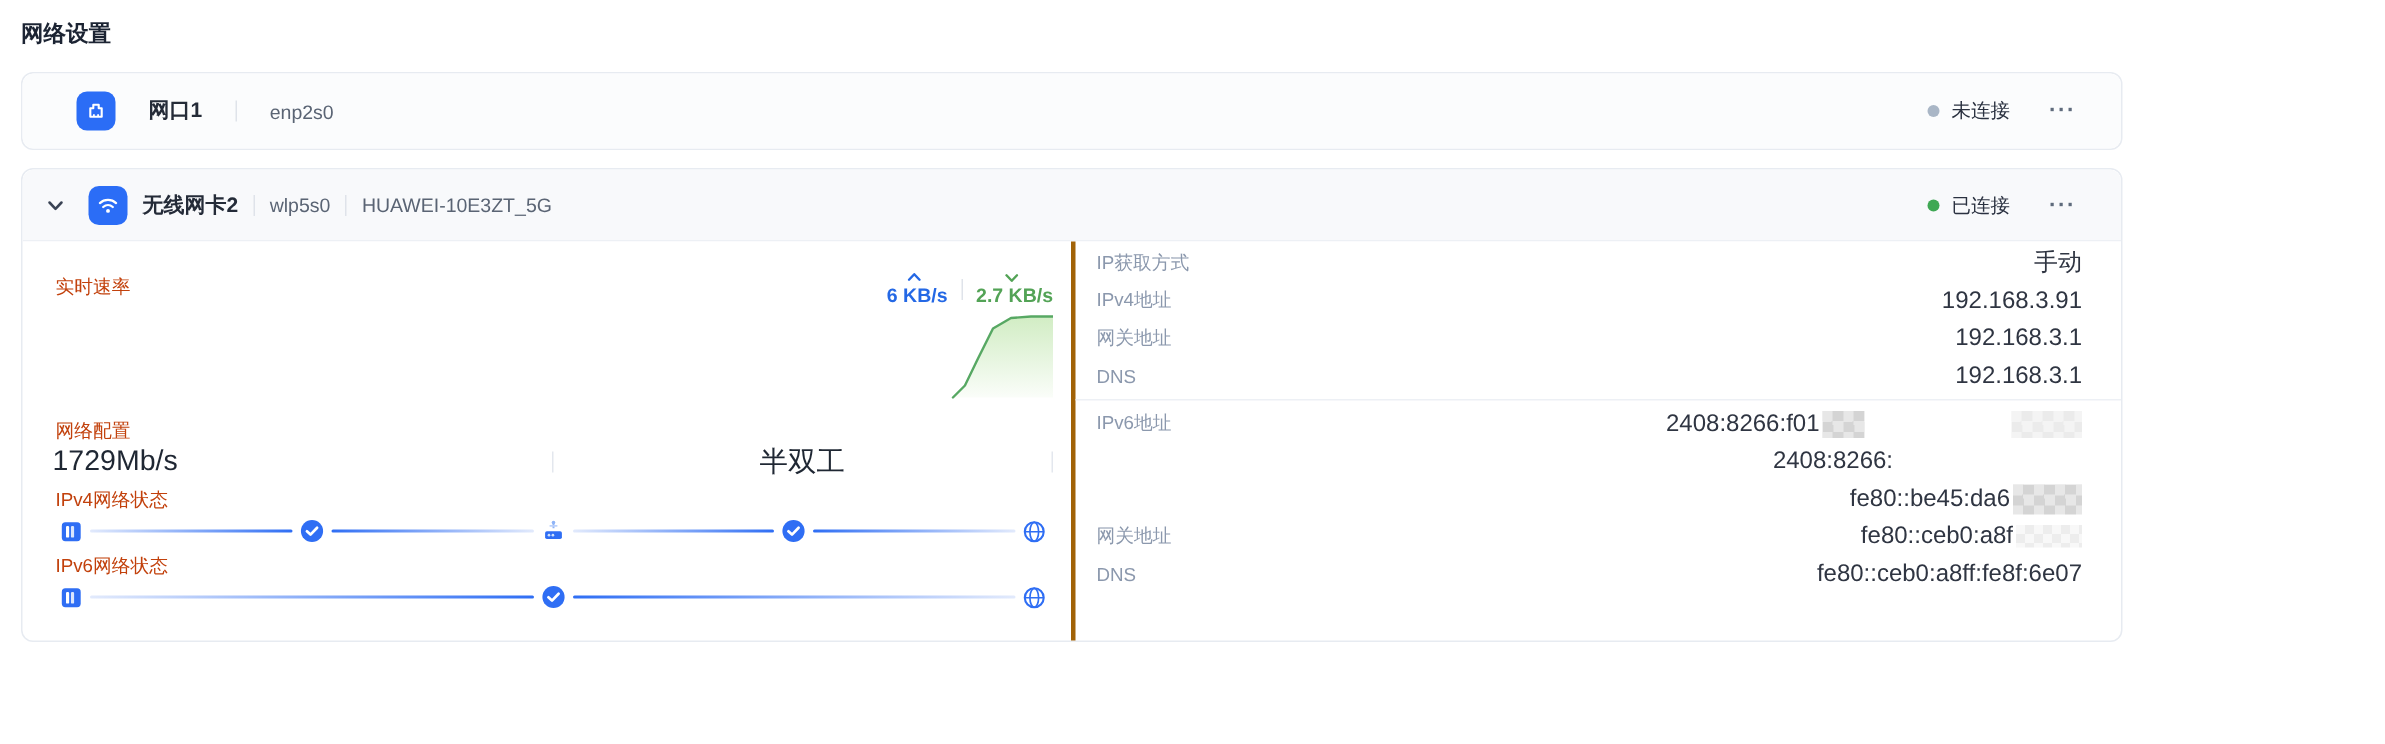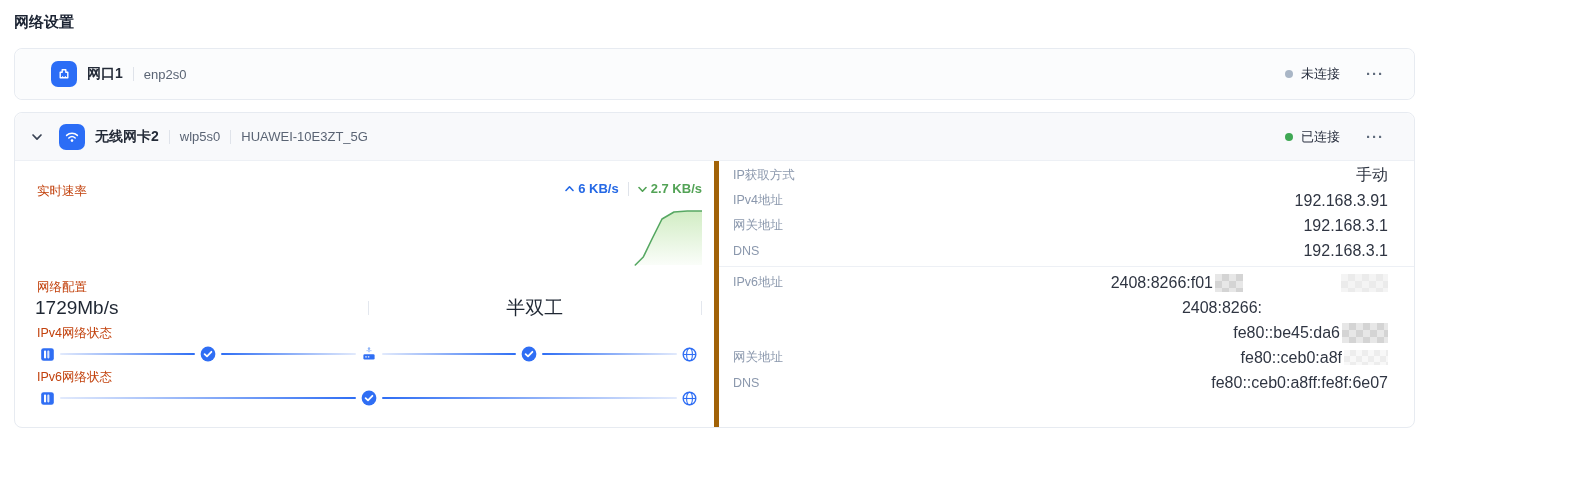--- a/index.html
+++ b/index.html
@@ -9,47 +9,47 @@
     color:#1f2733;overflow:hidden;position:relative;
   }
   .page-title{position:absolute;left:14px;top:13px;font-size:15px;font-weight:bold;color:#1c2433;}
 
   .card{position:absolute;left:14px;width:1401px;background:#fff;
     border:1px solid #e7ebf1;border-radius:8px;box-sizing:border-box;}
   .card1{top:48px;height:52px;}
   .card2{top:112px;height:316px;overflow:hidden;}
 
   .card-header{display:flex;align-items:center;height:100%;box-sizing:border-box;}
-  .card1 .card-header{height:50px;padding-left:36px;background:#fbfcfd;border-radius:8px;}
+  .card1 .card-header{height:50px;padding-left:36px;background:#fbfcfd;border-radius:8px;gap:12px;}
   .card2-header{height:48px;padding-left:14px;background:#f8f9fb;border-bottom:1px solid #edf0f5;
     border-radius:8px 8px 0 0;display:flex;align-items:center;box-sizing:border-box;}
 
   .chev{width:16px;height:16px;margin-right:14px;display:flex;align-items:center;justify-content:center;cursor:pointer;}
   .dev-icon{width:26px;height:26px;border-radius:7px;background:#2b6df6;flex:0 0 auto;
     display:flex;align-items:center;justify-content:center;}
   .dev-name{font-size:14px;font-weight:bold;color:#242b38;margin-left:10px;}
   .vsep{width:1px;height:14px;background:#dfe3ea;margin:0 10px;}
   .iface{font-size:13px;color:#5a6474;}
   .header-right{margin-left:auto;display:flex;align-items:center;padding-right:30px;}
   .status-dot{width:8px;height:8px;border-radius:50%;}
   .dot-gray{background:#a9b6c6;}
   .dot-green{background:#3fa854;}
   .status-text{font-size:13px;color:#2a3140;margin-left:8px;}
   .menu-btn{margin-left:26px;color:#5f6b7c;font-size:15px;font-weight:bold;letter-spacing:1px;
     cursor:pointer;line-height:10px;}
 
   .card2-body{display:flex;height:267px;}
   .left-panel{position:relative;width:699px;box-sizing:border-box;flex:0 0 auto;}
-  .right-panel{flex:1;border-left:5px solid #a16207;box-sizing:border-box;padding:2px 26px 0 14px;}
+  .right-panel{flex:1;border-left:3px solid #a16207;box-sizing:border-box;padding:2px 26px 0 14px;}
 
   .sec-label{font-size:12.5px;color:#c2410c;}
   .lp-abs{position:absolute;}
   .rt-label{left:22px;top:22px;}
   .speeds{right:12px;top:20px;display:flex;align-items:center;}
-  .spd{display:flex;align-items:center;font-size:13px;font-weight:bold;}
+  .spd{display:flex;align-items:center;font-size:13px;font-weight:bold;flex-direction:column;}
   .spd-up{color:#2468e5;}
   .spd-down{color:#53a356;}
   .spd svg{margin-right:4px;}
   .speeds .vsep{margin:0 9px;}
 
   .chart-box{left:20px;top:40px;width:667px;height:66px;}
   .chart-box svg{display:block;width:667px;height:66px;}
 
   .cfg-label{left:22px;top:118px;}
   .cfg-row{left:20px;top:136px;width:667px;display:flex;align-items:center;height:22px;}

